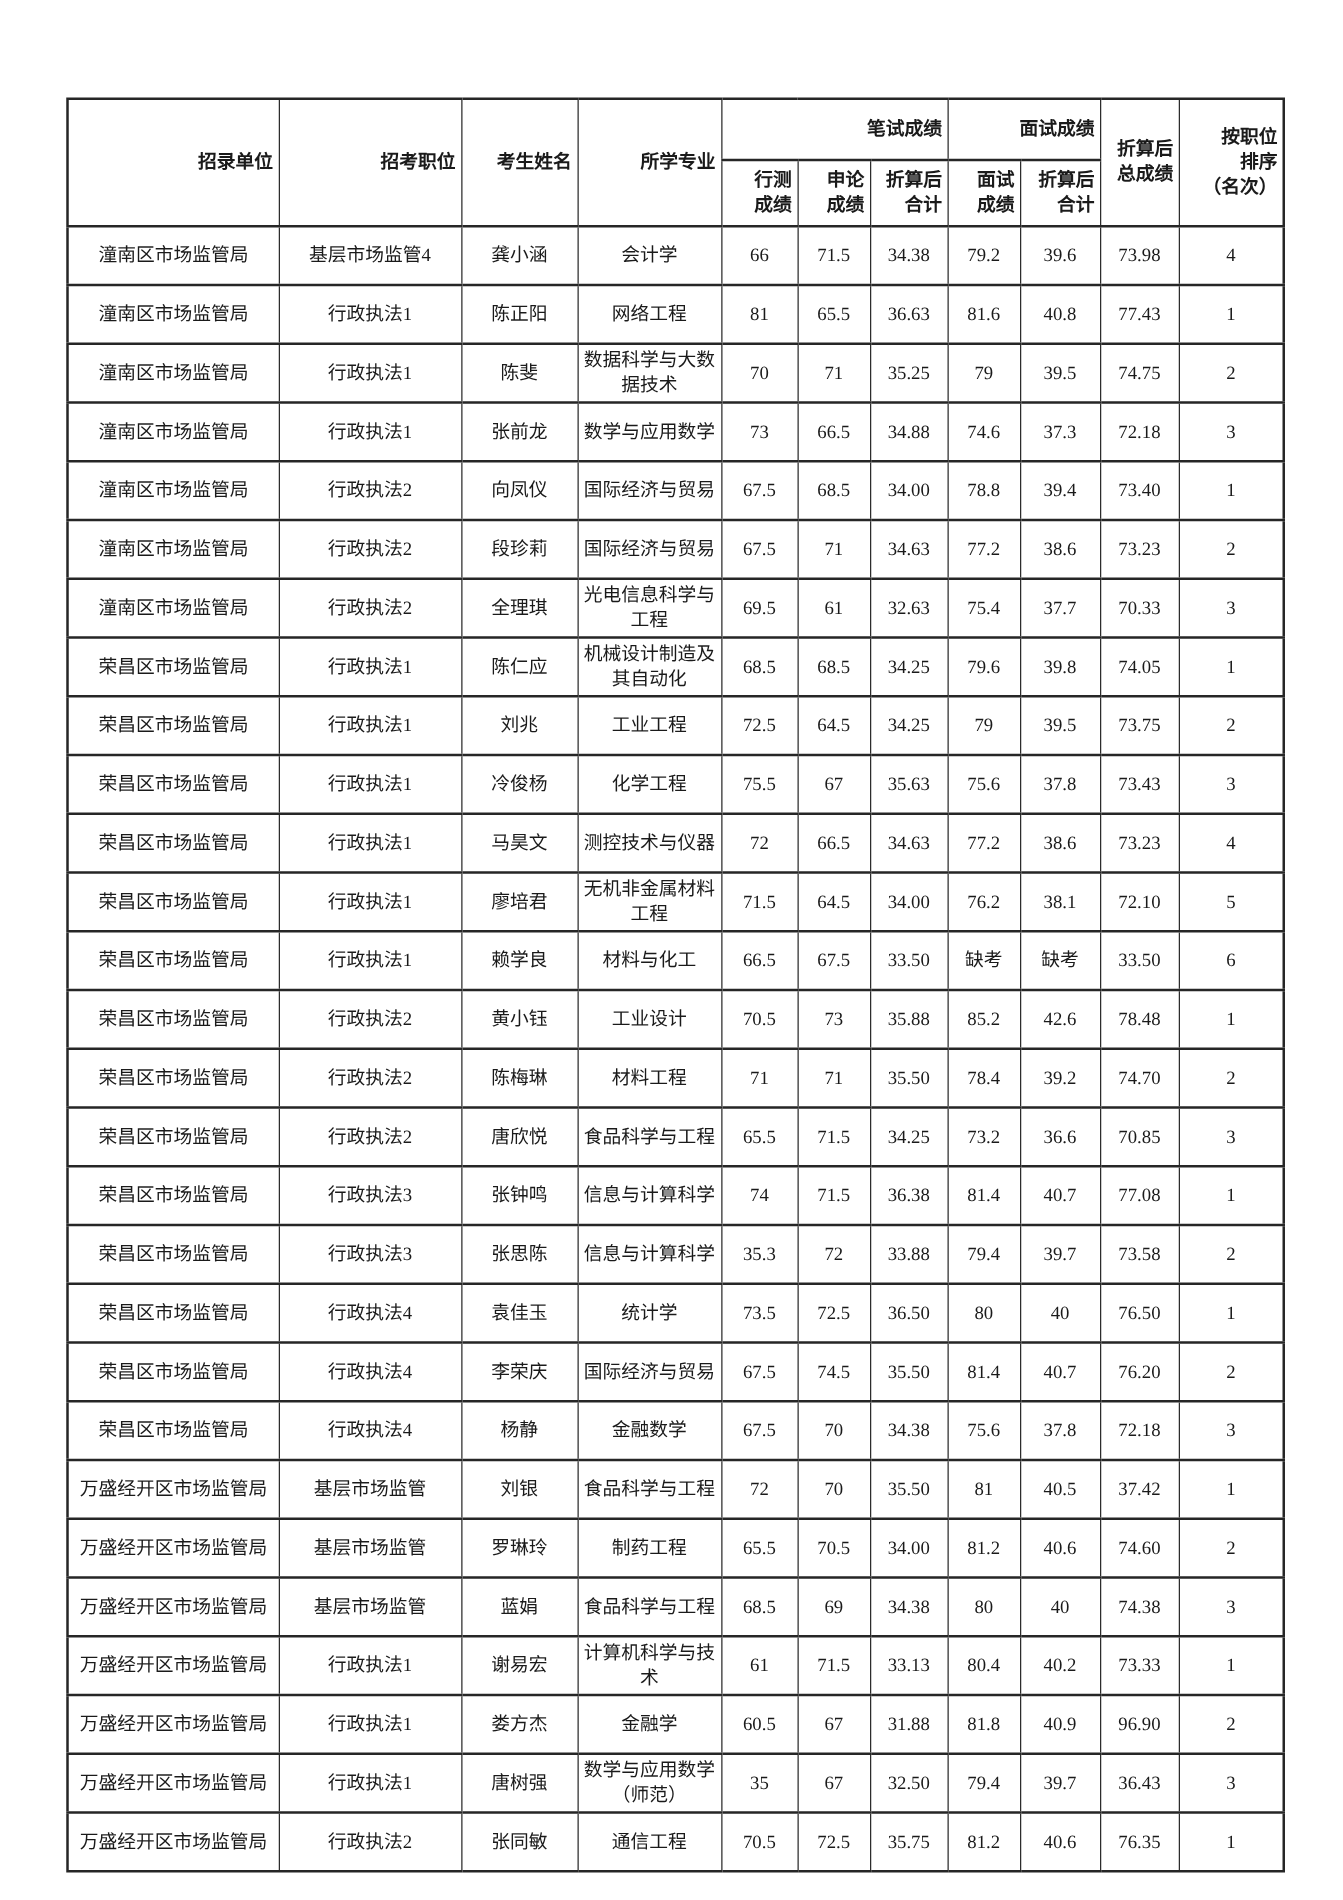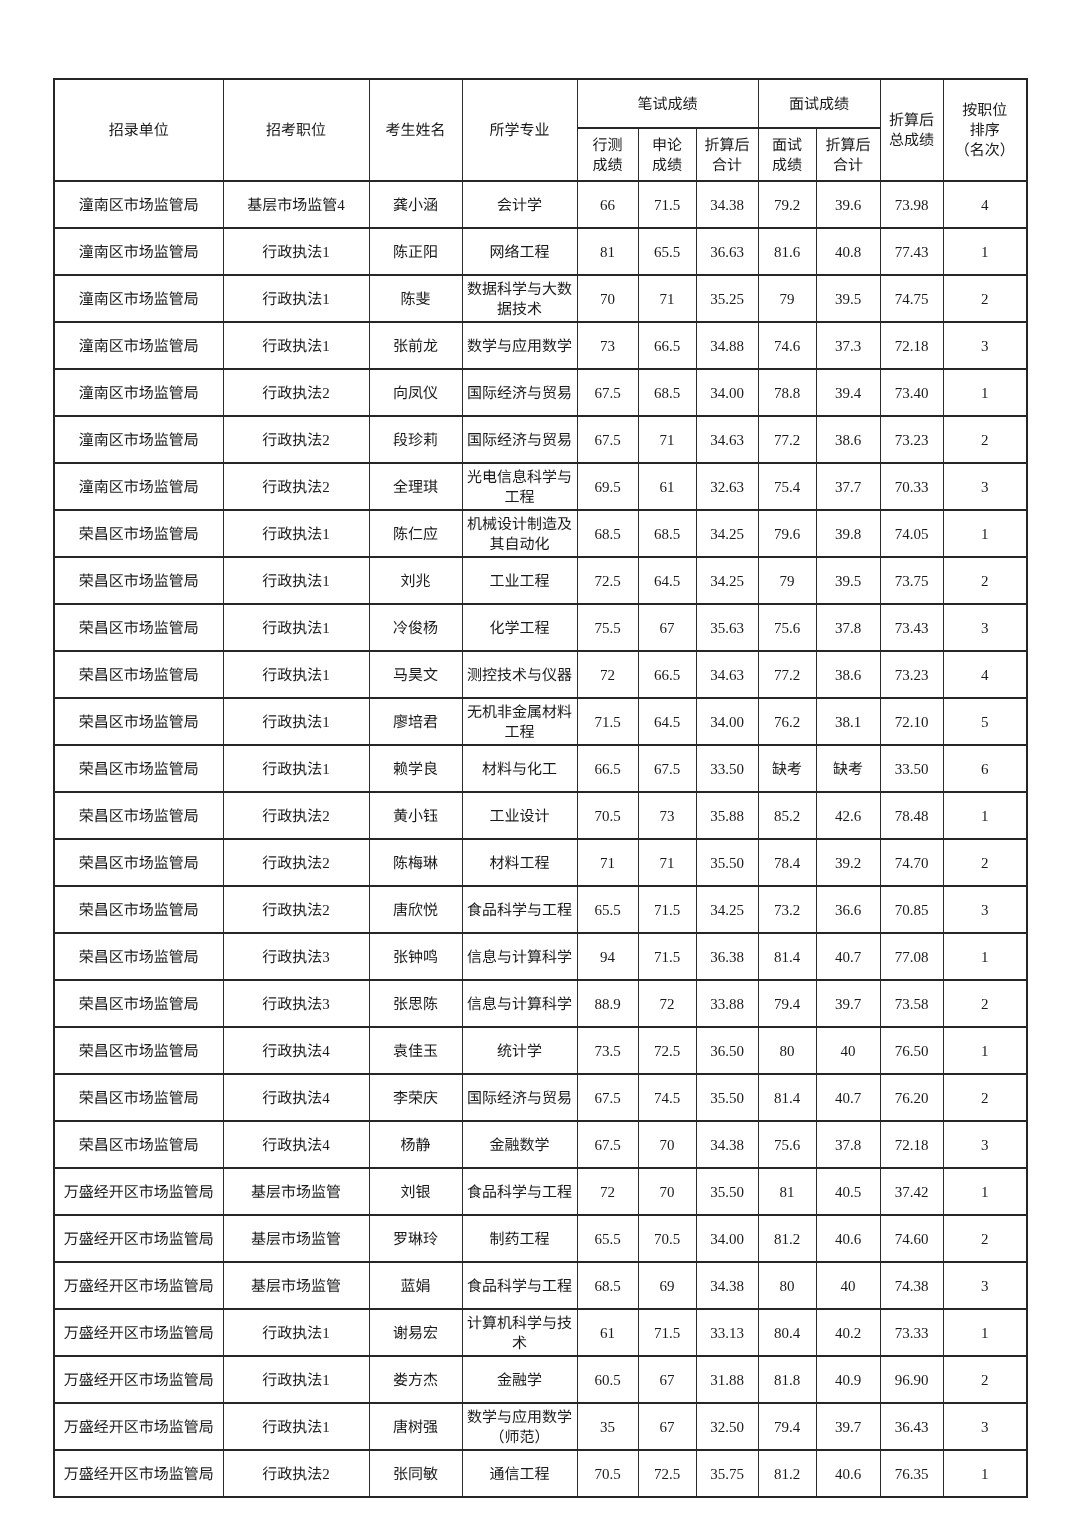--- a/index.html
+++ b/index.html
@@ -33,23 +33,24 @@
     text-align: center;
     vertical-align: middle;
     font-size: 15px;
     line-height: 20px;
     padding: 2px 4px;
     word-break: break-word;
     overflow: hidden;
   }
   thead th {
     font-family: "Liberation Sans", "DejaVu Sans", sans-serif;
-    font-weight: 400;
+    font-weight: 700;
     white-space: pre-line;
     background: #ffffff;
+    text-align: right;
   }
   thead tr.group-row th {
     height: 43px;
   }
   thead tr.group-row th.group-head {
     border-bottom-width: 1px;
   }
   thead tr.sub-row th {
     height: 47px;
   }
@@ -322,34 +323,34 @@
       <td>73.2</td>
       <td>36.6</td>
       <td>70.85</td>
       <td>3</td>
     </tr>
         <tr>
       <td>荣昌区市场监管局</td>
       <td>行政执法3</td>
       <td>张钟鸣</td>
       <td>信息与计算科学</td>
-      <td>94</td>
+      <td>74</td>
       <td>71.5</td>
       <td>36.38</td>
       <td>81.4</td>
       <td>40.7</td>
       <td>77.08</td>
       <td>1</td>
     </tr>
         <tr>
       <td>荣昌区市场监管局</td>
       <td>行政执法3</td>
       <td>张思陈</td>
       <td>信息与计算科学</td>
-      <td>88.9</td>
+      <td>35.3</td>
       <td>72</td>
       <td>33.88</td>
       <td>79.4</td>
       <td>39.7</td>
       <td>73.58</td>
       <td>2</td>
     </tr>
         <tr>
       <td>荣昌区市场监管局</td>
       <td>行政执法4</td>

